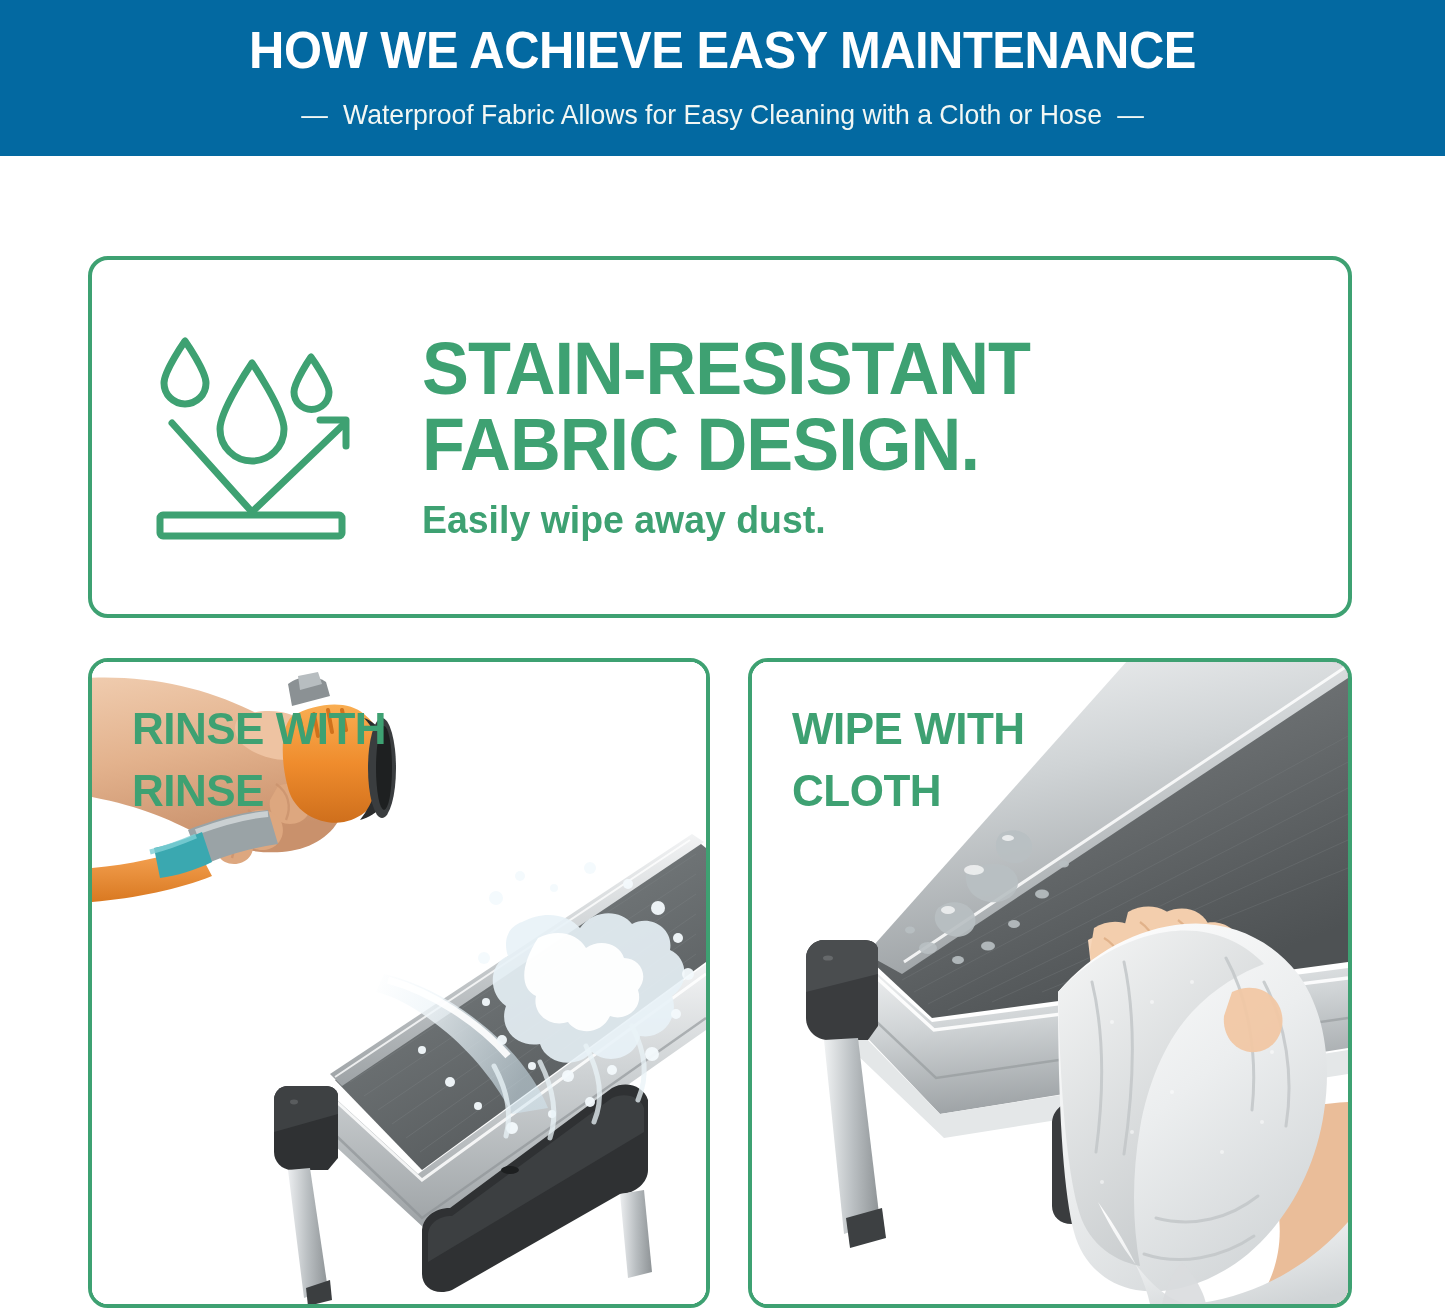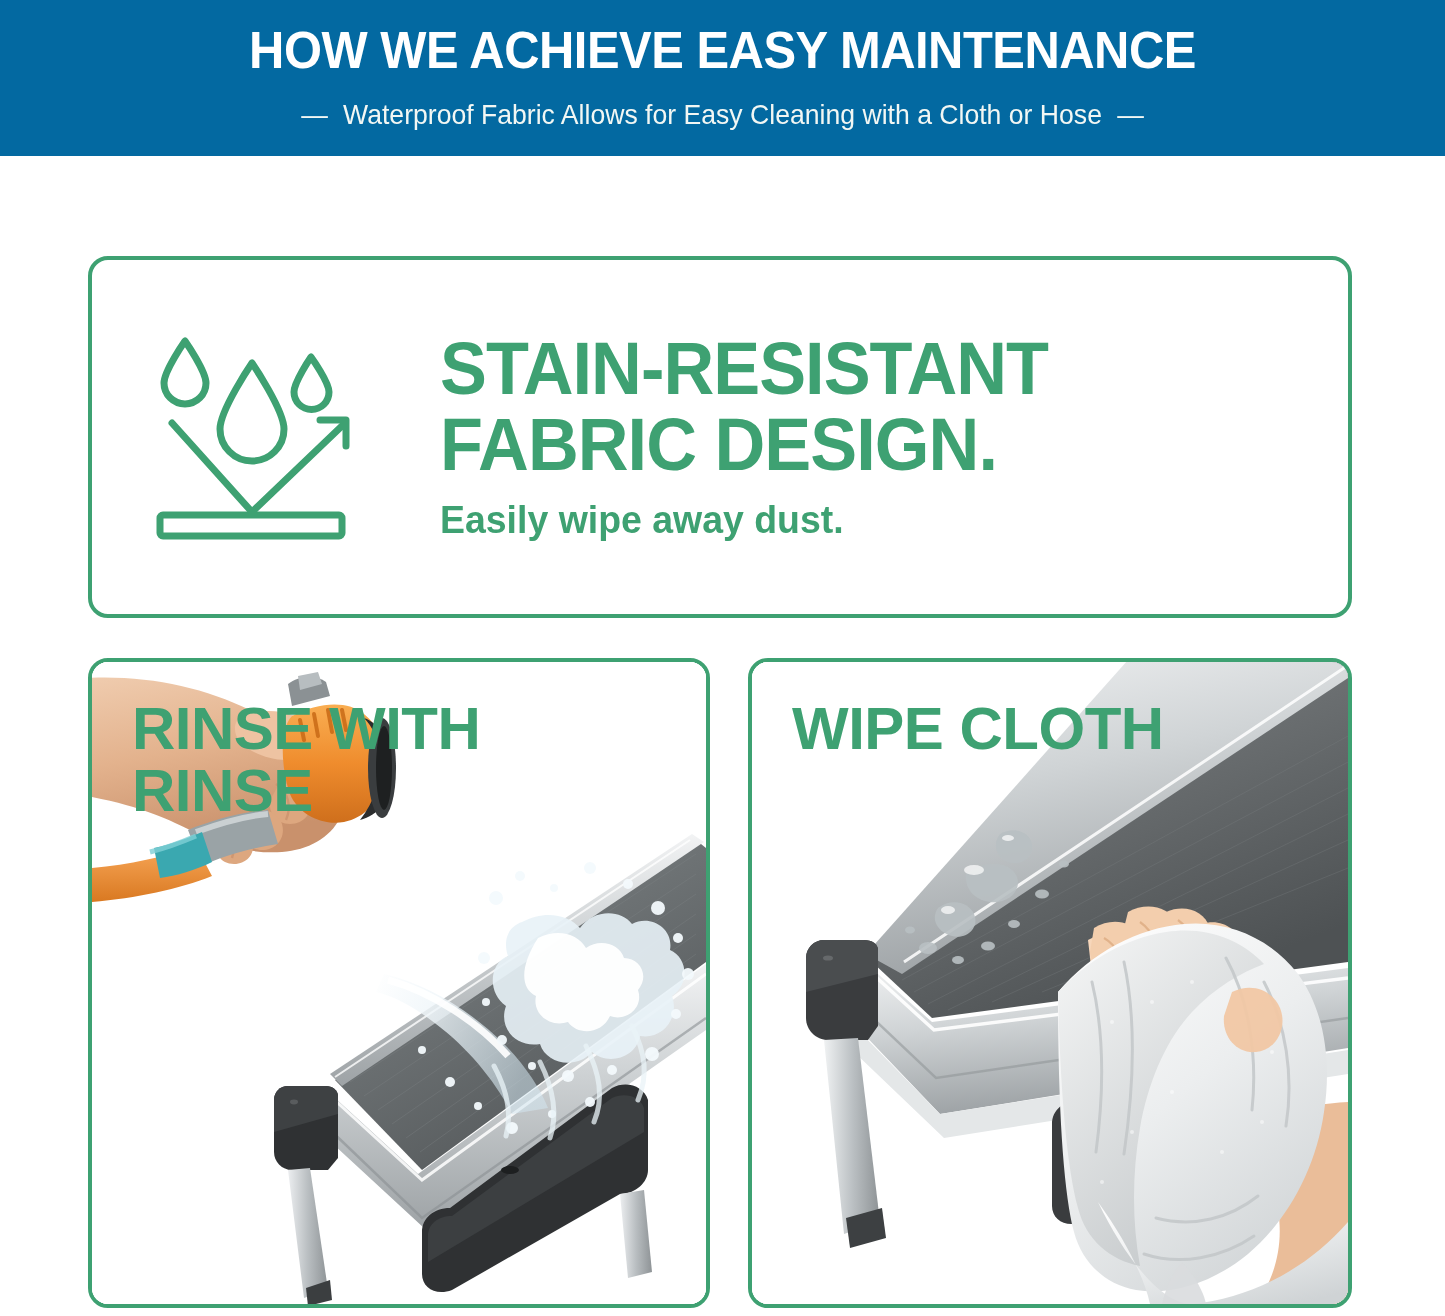--- a/index.html
+++ b/index.html
@@ -44,39 +44,39 @@
   .feature-row{
     position:absolute; left:0; top:0; width:100%; height:100%;
     display:flex; align-items:center;
   }
   .icon-wrap{
     width:330px; flex:0 0 330px;
     display:flex; align-items:center; justify-content:center;
     padding-left:14px;
   }
   .icon-wrap svg{ width:232px; height:220px; display:block; }
-  .feature-text{ flex:1 1 auto; padding-right:18px;margin-left:18px; }
+  .feature-text{ flex:1 1 auto; padding-right:18px; }
   .feature-title{
     color:#3ea172; font-weight:bold;
     font-size:74px; line-height:76px; letter-spacing:-1px;
     transform:scaleX(0.95); transform-origin:left top;
     white-space:nowrap;
   }
   .feature-sub{
     color:#3ea172; font-weight:bold;
     font-size:39px; line-height:46px; margin-top:14px;
     transform:scaleX(0.96); transform-origin:left top;
     white-space:nowrap;
   }
 
   
   .card-heading{
     position:absolute; left:40px; top:36px;
     color:#3ea172; font-weight:bold;
-    font-size:60px; line-height:62px; letter-spacing:-0.5px;
+    font-size:44px; line-height:62px; letter-spacing:-0.5px;
     z-index:6; pointer-events:none;
   }
 
   
   .photo{
     position:absolute; left:0; top:0; right:0; bottom:0;
     overflow:hidden; background:#ffffff;
   }
   .photo svg{ position:absolute; left:0; top:0; width:100%; height:100%; }
 </style>
@@ -297,21 +297,22 @@
       <path d="M104 170 C126 162 152 154 176 152" stroke="#d6dbdd" stroke-width="6" fill="none" opacity="0.8"></path>
       <path d="M62 186 C80 182 96 176 110 170 L120 200 C104 208 84 214 68 216 Z" fill="#3aa8b0"></path>
       <path d="M58 190 C74 186 90 180 104 174" stroke="#7fd0d6" stroke-width="5" fill="none" opacity="0.8"></path>
     </svg>
   </div>
 </div>
 
 <div class="card" id="card-right">
 
   <div class="card-heading">
-    <div>WIPE CLOTH</div>
+    <div>WIPE WITH</div>
+    <div>CLOTH</div>
   </div>
 
   <div class="photo">
     <svg viewBox="0 0 596 642" preserveAspectRatio="xMidYMid slice" aria-hidden="true">
       <defs>
         <linearGradient id="mesh2" x1="0" y1="0" x2="0.5" y2="1">
           <stop offset="0" stop-color="#8a8f91"></stop>
           <stop offset="0.5" stop-color="#6a6e70"></stop>
           <stop offset="1" stop-color="#4e5254"></stop>
         </linearGradient>

